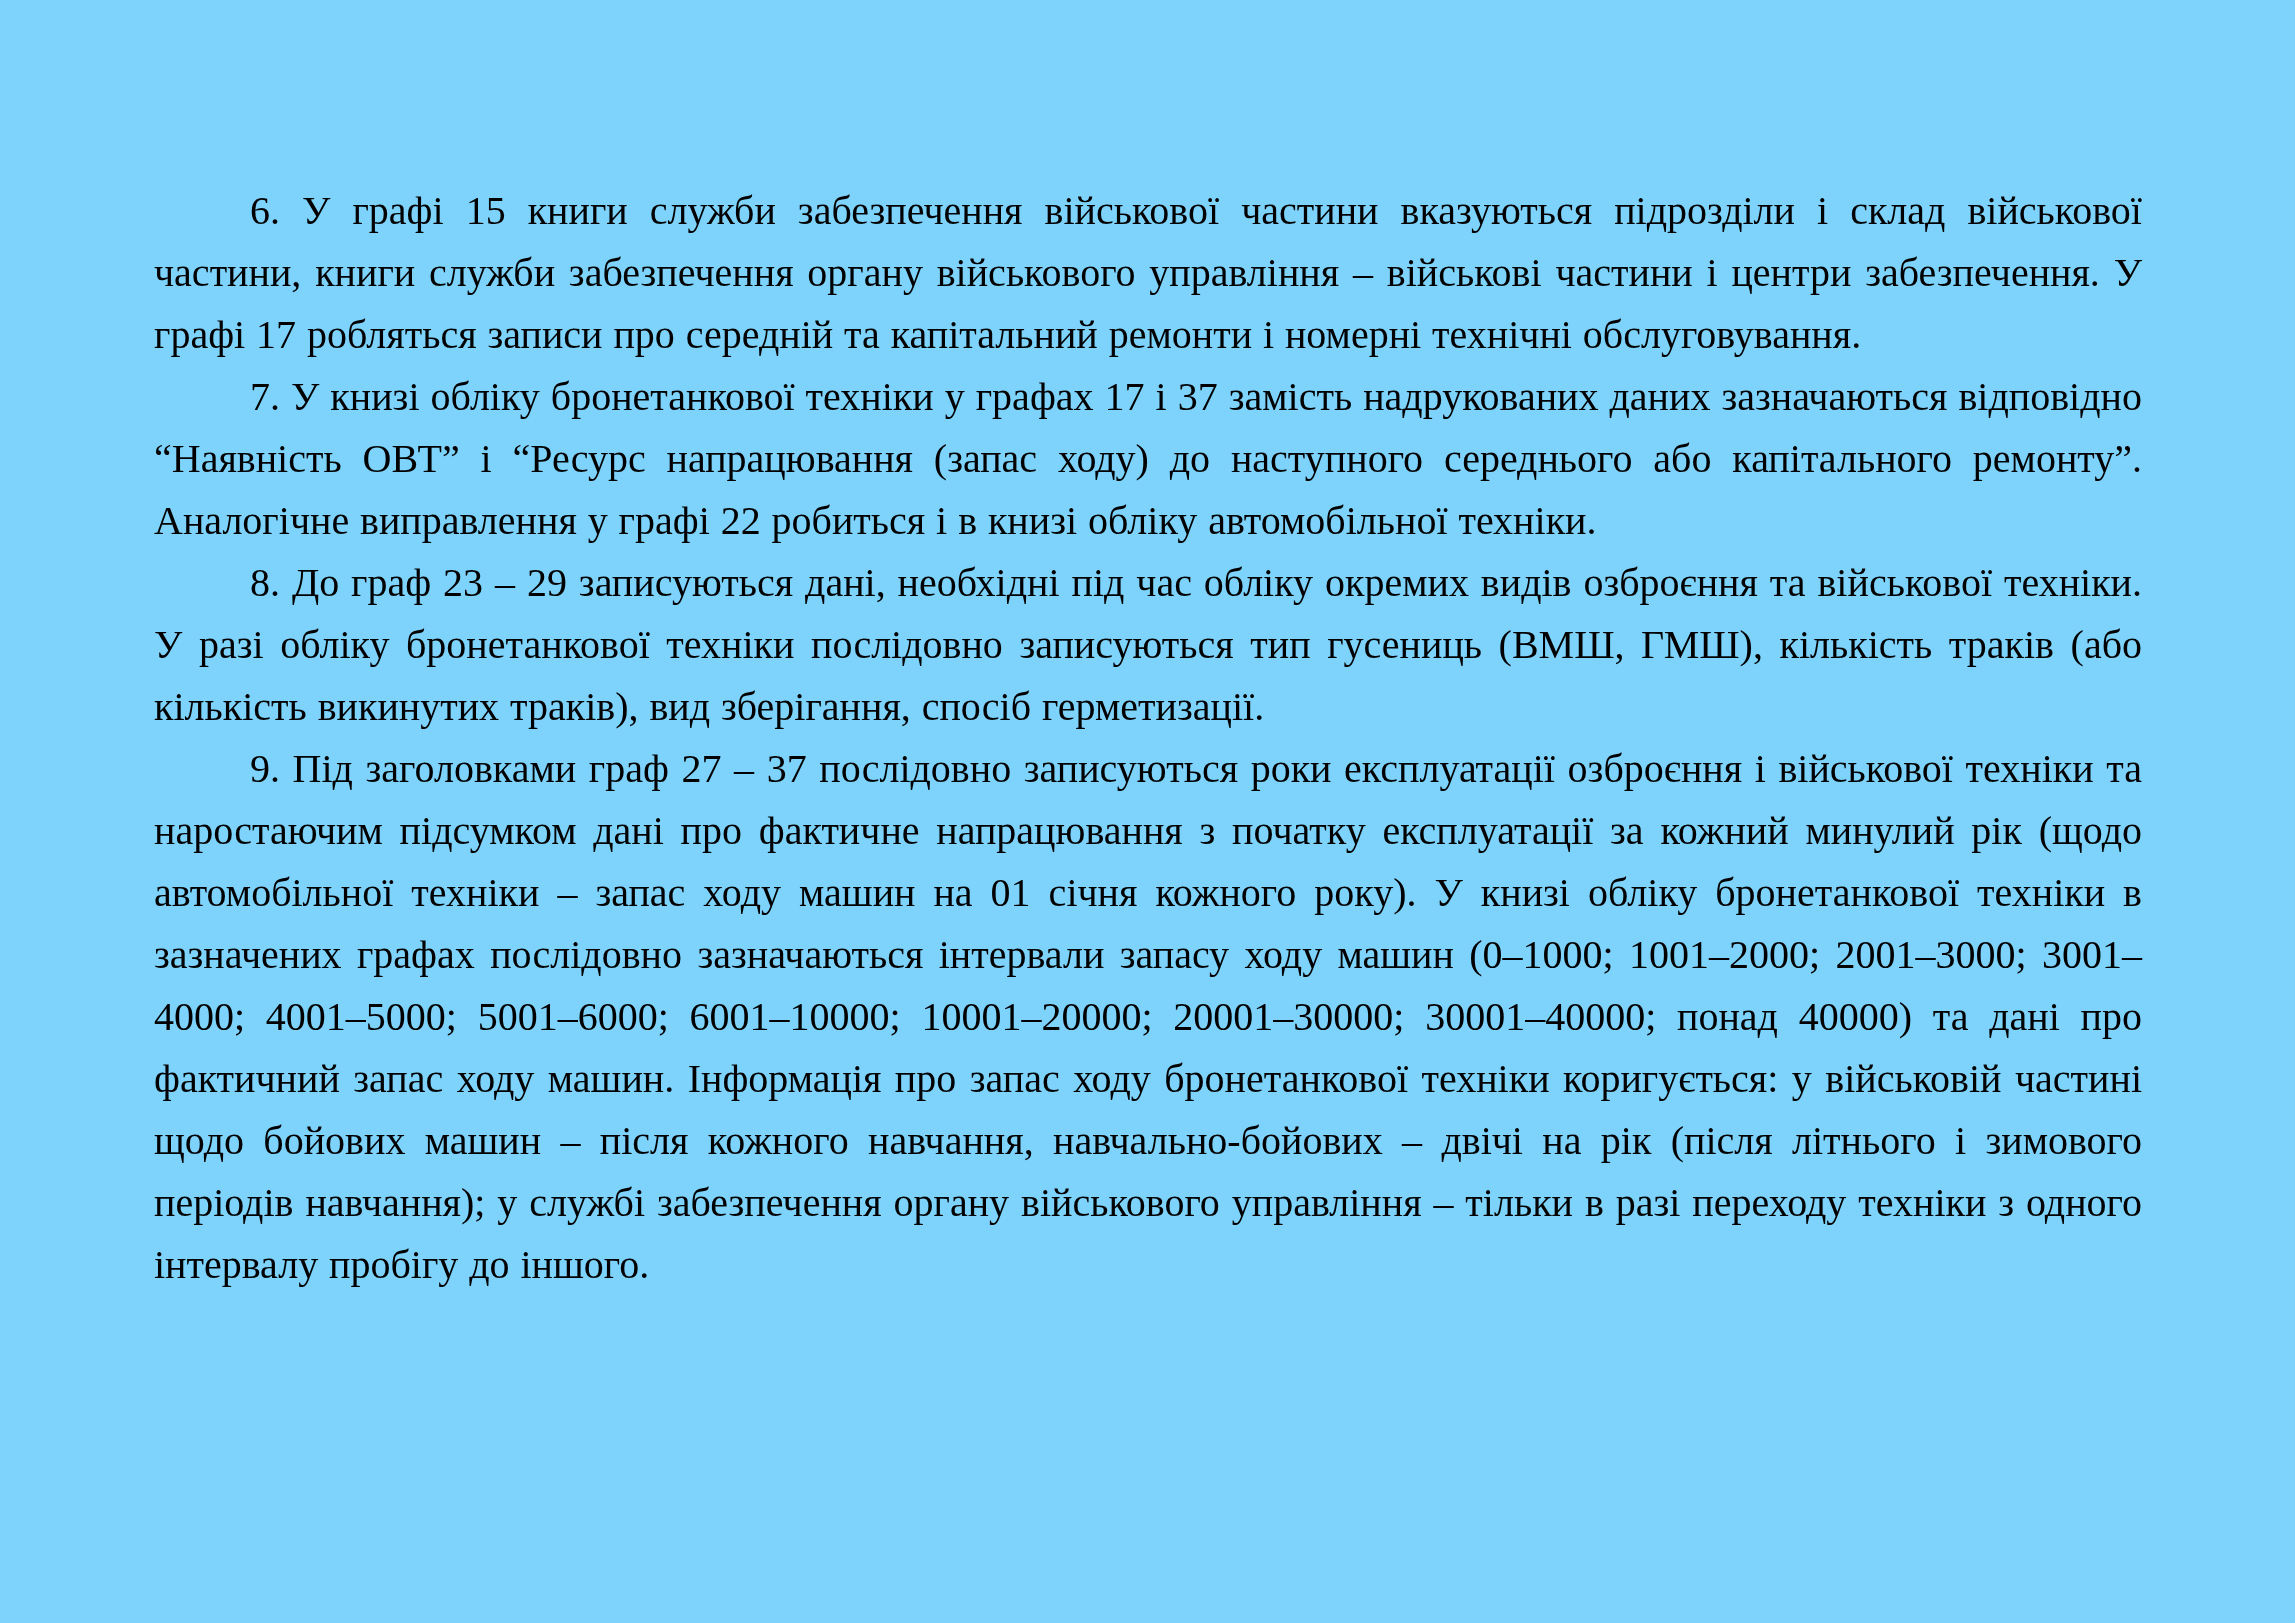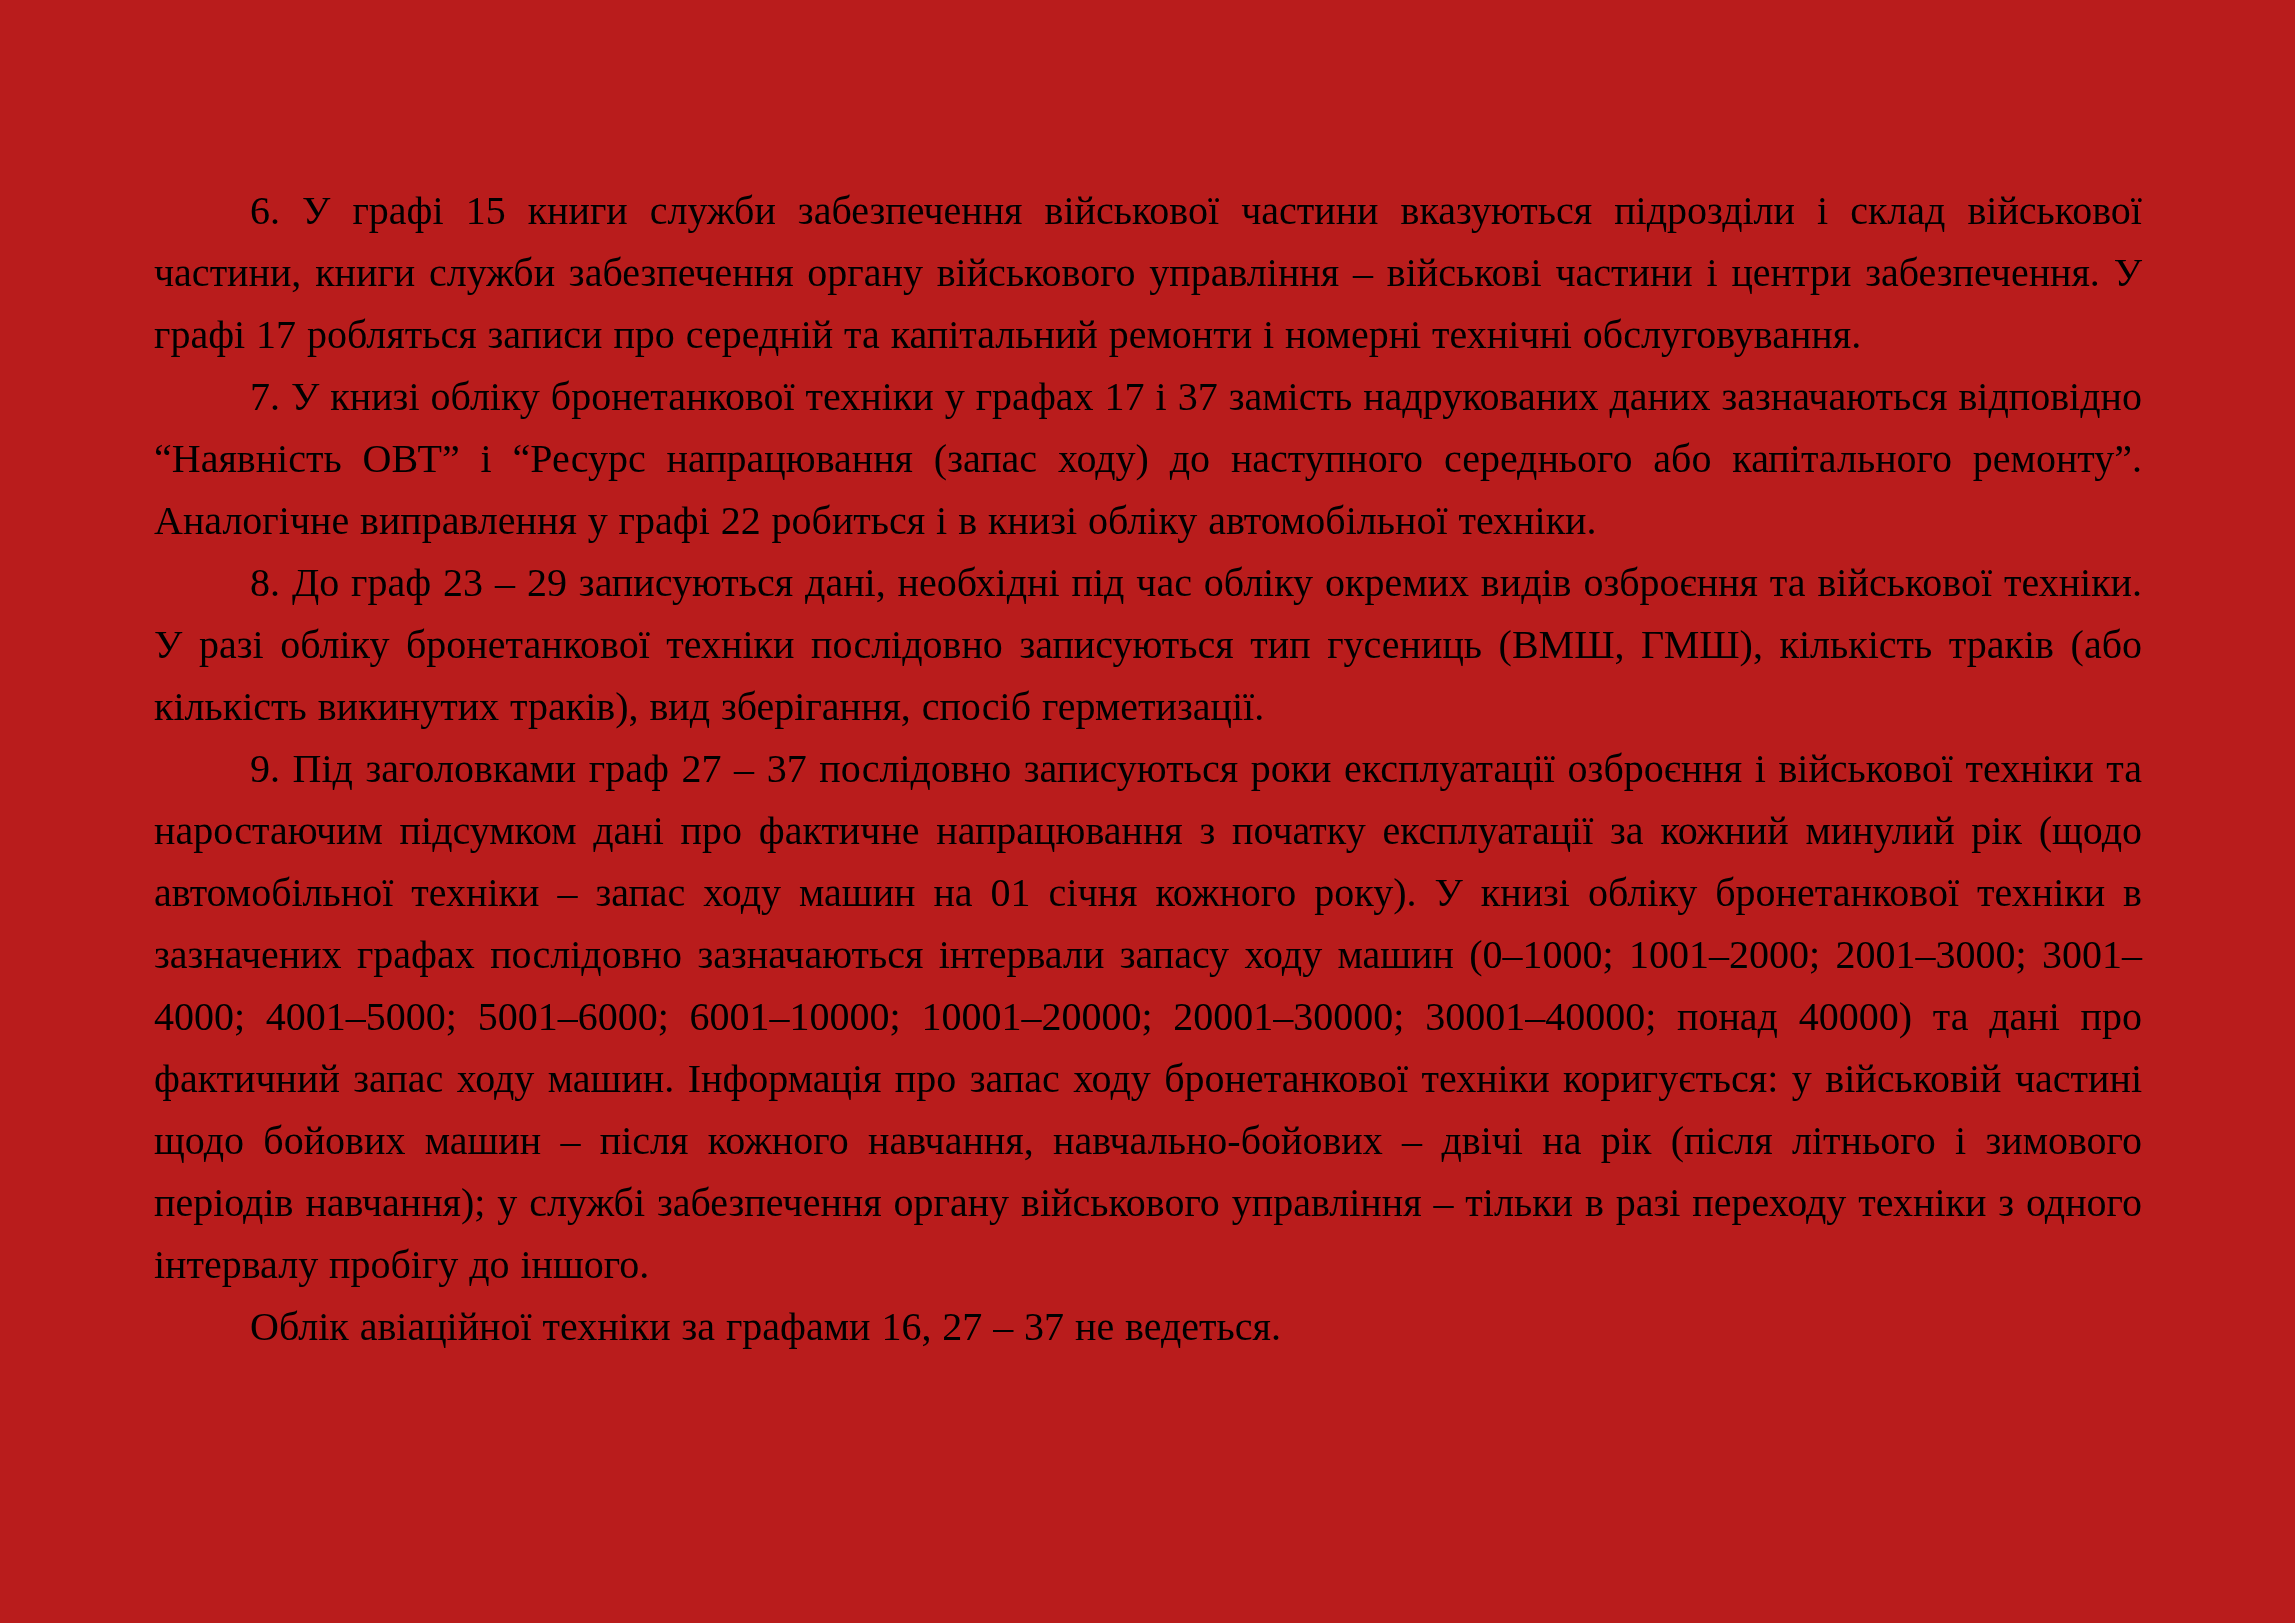--- a/index.html
+++ b/index.html
@@ -10,36 +10,35 @@
   body {
     width: 2296px;
     height: 1624px;
     overflow: hidden;
   }
   .page {
     box-sizing: border-box;
     width: 2296px;
     height: 1624px;
     padding: 180px 154px 0 154px;
-    background: #b91c1c;
+    background: #7dd3fc;
     color: #000000;
     font-family: "Liberation Serif", "DejaVu Serif", serif;
     font-size: 40px;
     line-height: 62px;
   }
   .para {
     margin: 0;
     text-align: justify;
     text-indent: 96px;
     word-spacing: 0.9px;
   }
 </style>
 </head>
 <body>
 
 <div class="page">
   <p class="para">6. У графі 15 книги служби забезпечення військової частини вказуються підрозділи і склад військової частини, книги служби забезпечення органу військового управління – військові частини і центри забезпечення. У графі 17 робляться записи про середній та капітальний ремонти і номерні технічні обслуговування.</p>
   <p class="para">7. У книзі обліку бронетанкової техніки у графах 17 і 37 замість надрукованих даних зазначаються відповідно “Наявність ОВТ” і “Ресурс напрацювання (запас ходу) до наступного середнього або капітального ремонту”. Аналогічне виправлення у графі 22 робиться і в книзі обліку автомобільної техніки.</p>
   <p class="para">8. До граф 23 – 29 записуються дані, необхідні під час обліку окремих видів озброєння та військової техніки. У разі обліку бронетанкової техніки послідовно записуються тип гусениць (ВМШ, ГМШ), кількість траків (або кількість викинутих траків), вид зберігання, спосіб герметизації.</p>
   <p class="para">9. Під заголовками граф 27 – 37 послідовно записуються роки експлуатації озброєння і військової техніки та наростаючим підсумком дані про фактичне напрацювання з початку експлуатації за кожний минулий рік (щодо автомобільної техніки – запас ходу машин на 01 січня кожного року). У книзі обліку бронетанкової техніки в зазначених графах послідовно зазначаються інтервали запасу ходу машин (0–1000; 1001–2000; 2001–3000; 3001–4000; 4001–5000; 5001–6000; 6001–10000; 10001–20000; 20001–30000; 30001–40000; понад 40000) та дані про фактичний запас ходу машин. Інформація про запас ходу бронетанкової техніки коригується: у військовій частині щодо бойових машин – після кожного навчання, навчально-бойових – двічі на рік (після літнього і зимового періодів навчання); у службі забезпечення органу військового управління – тільки в разі переходу техніки з одного інтервалу пробігу до іншого.</p>
-  <p class="para">Облік авіаційної техніки за графами 16, 27 – 37 не ведеться.</p>
 </div>
 
 
 </body></html>

